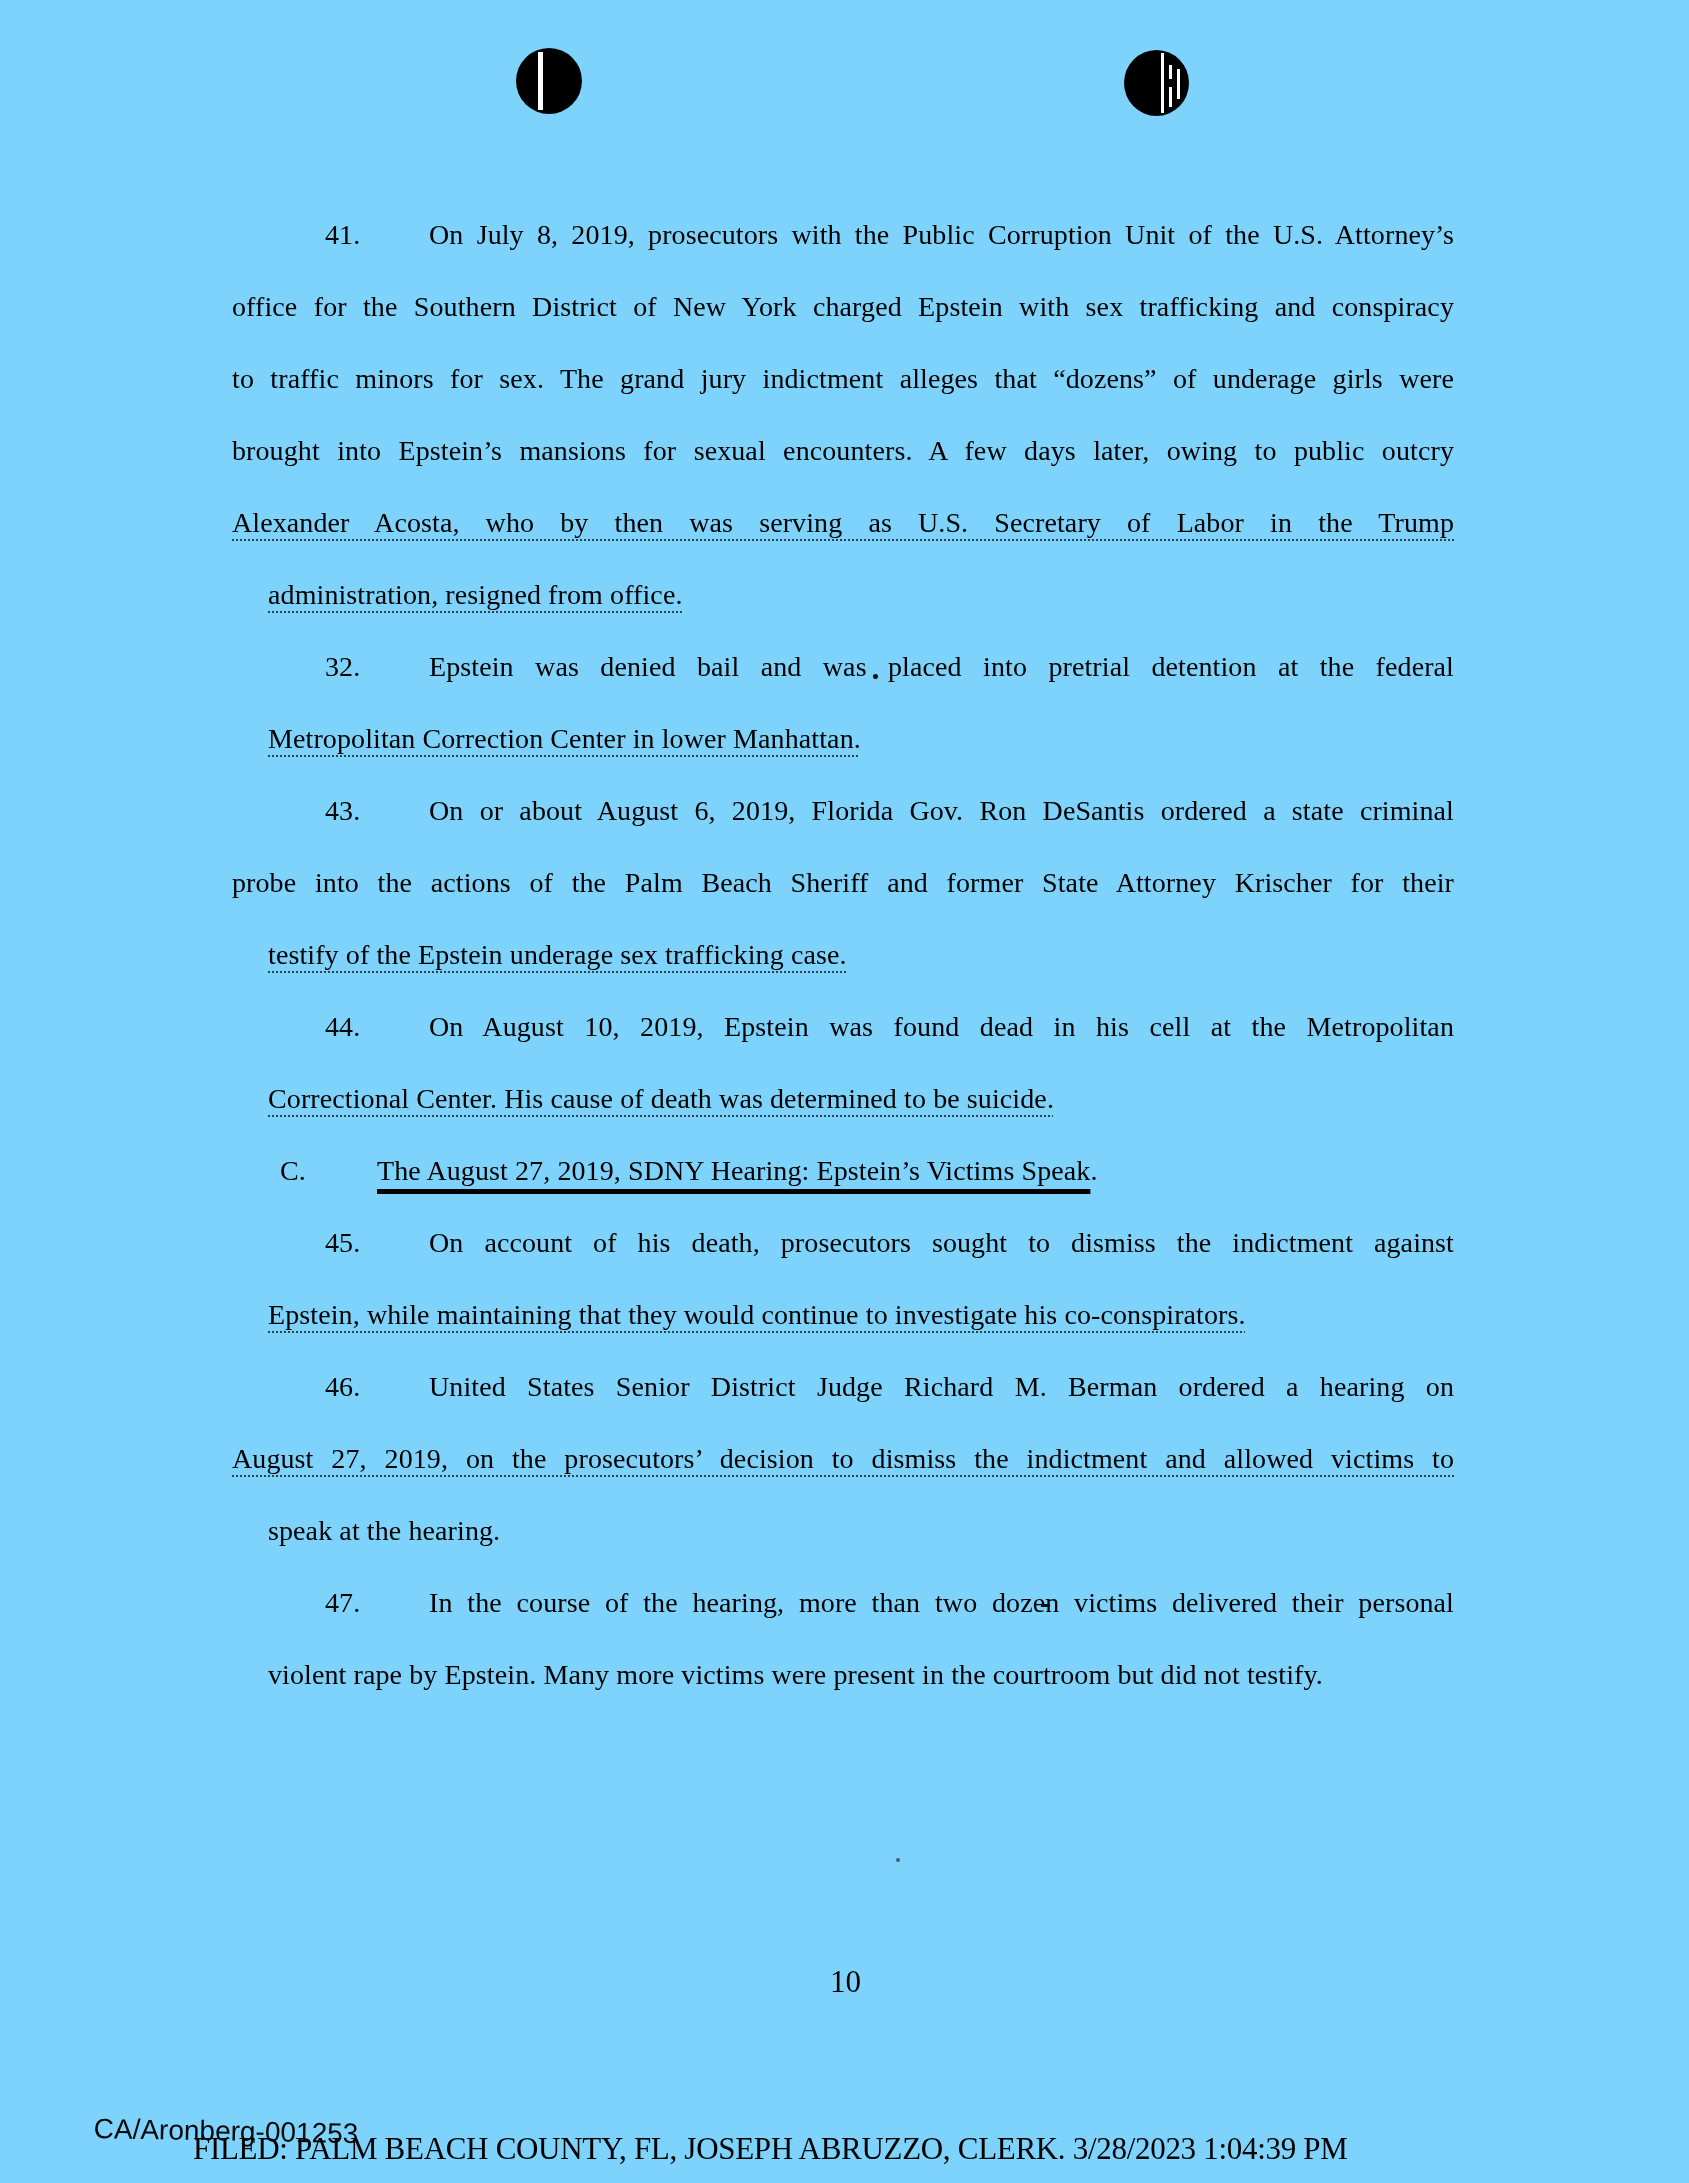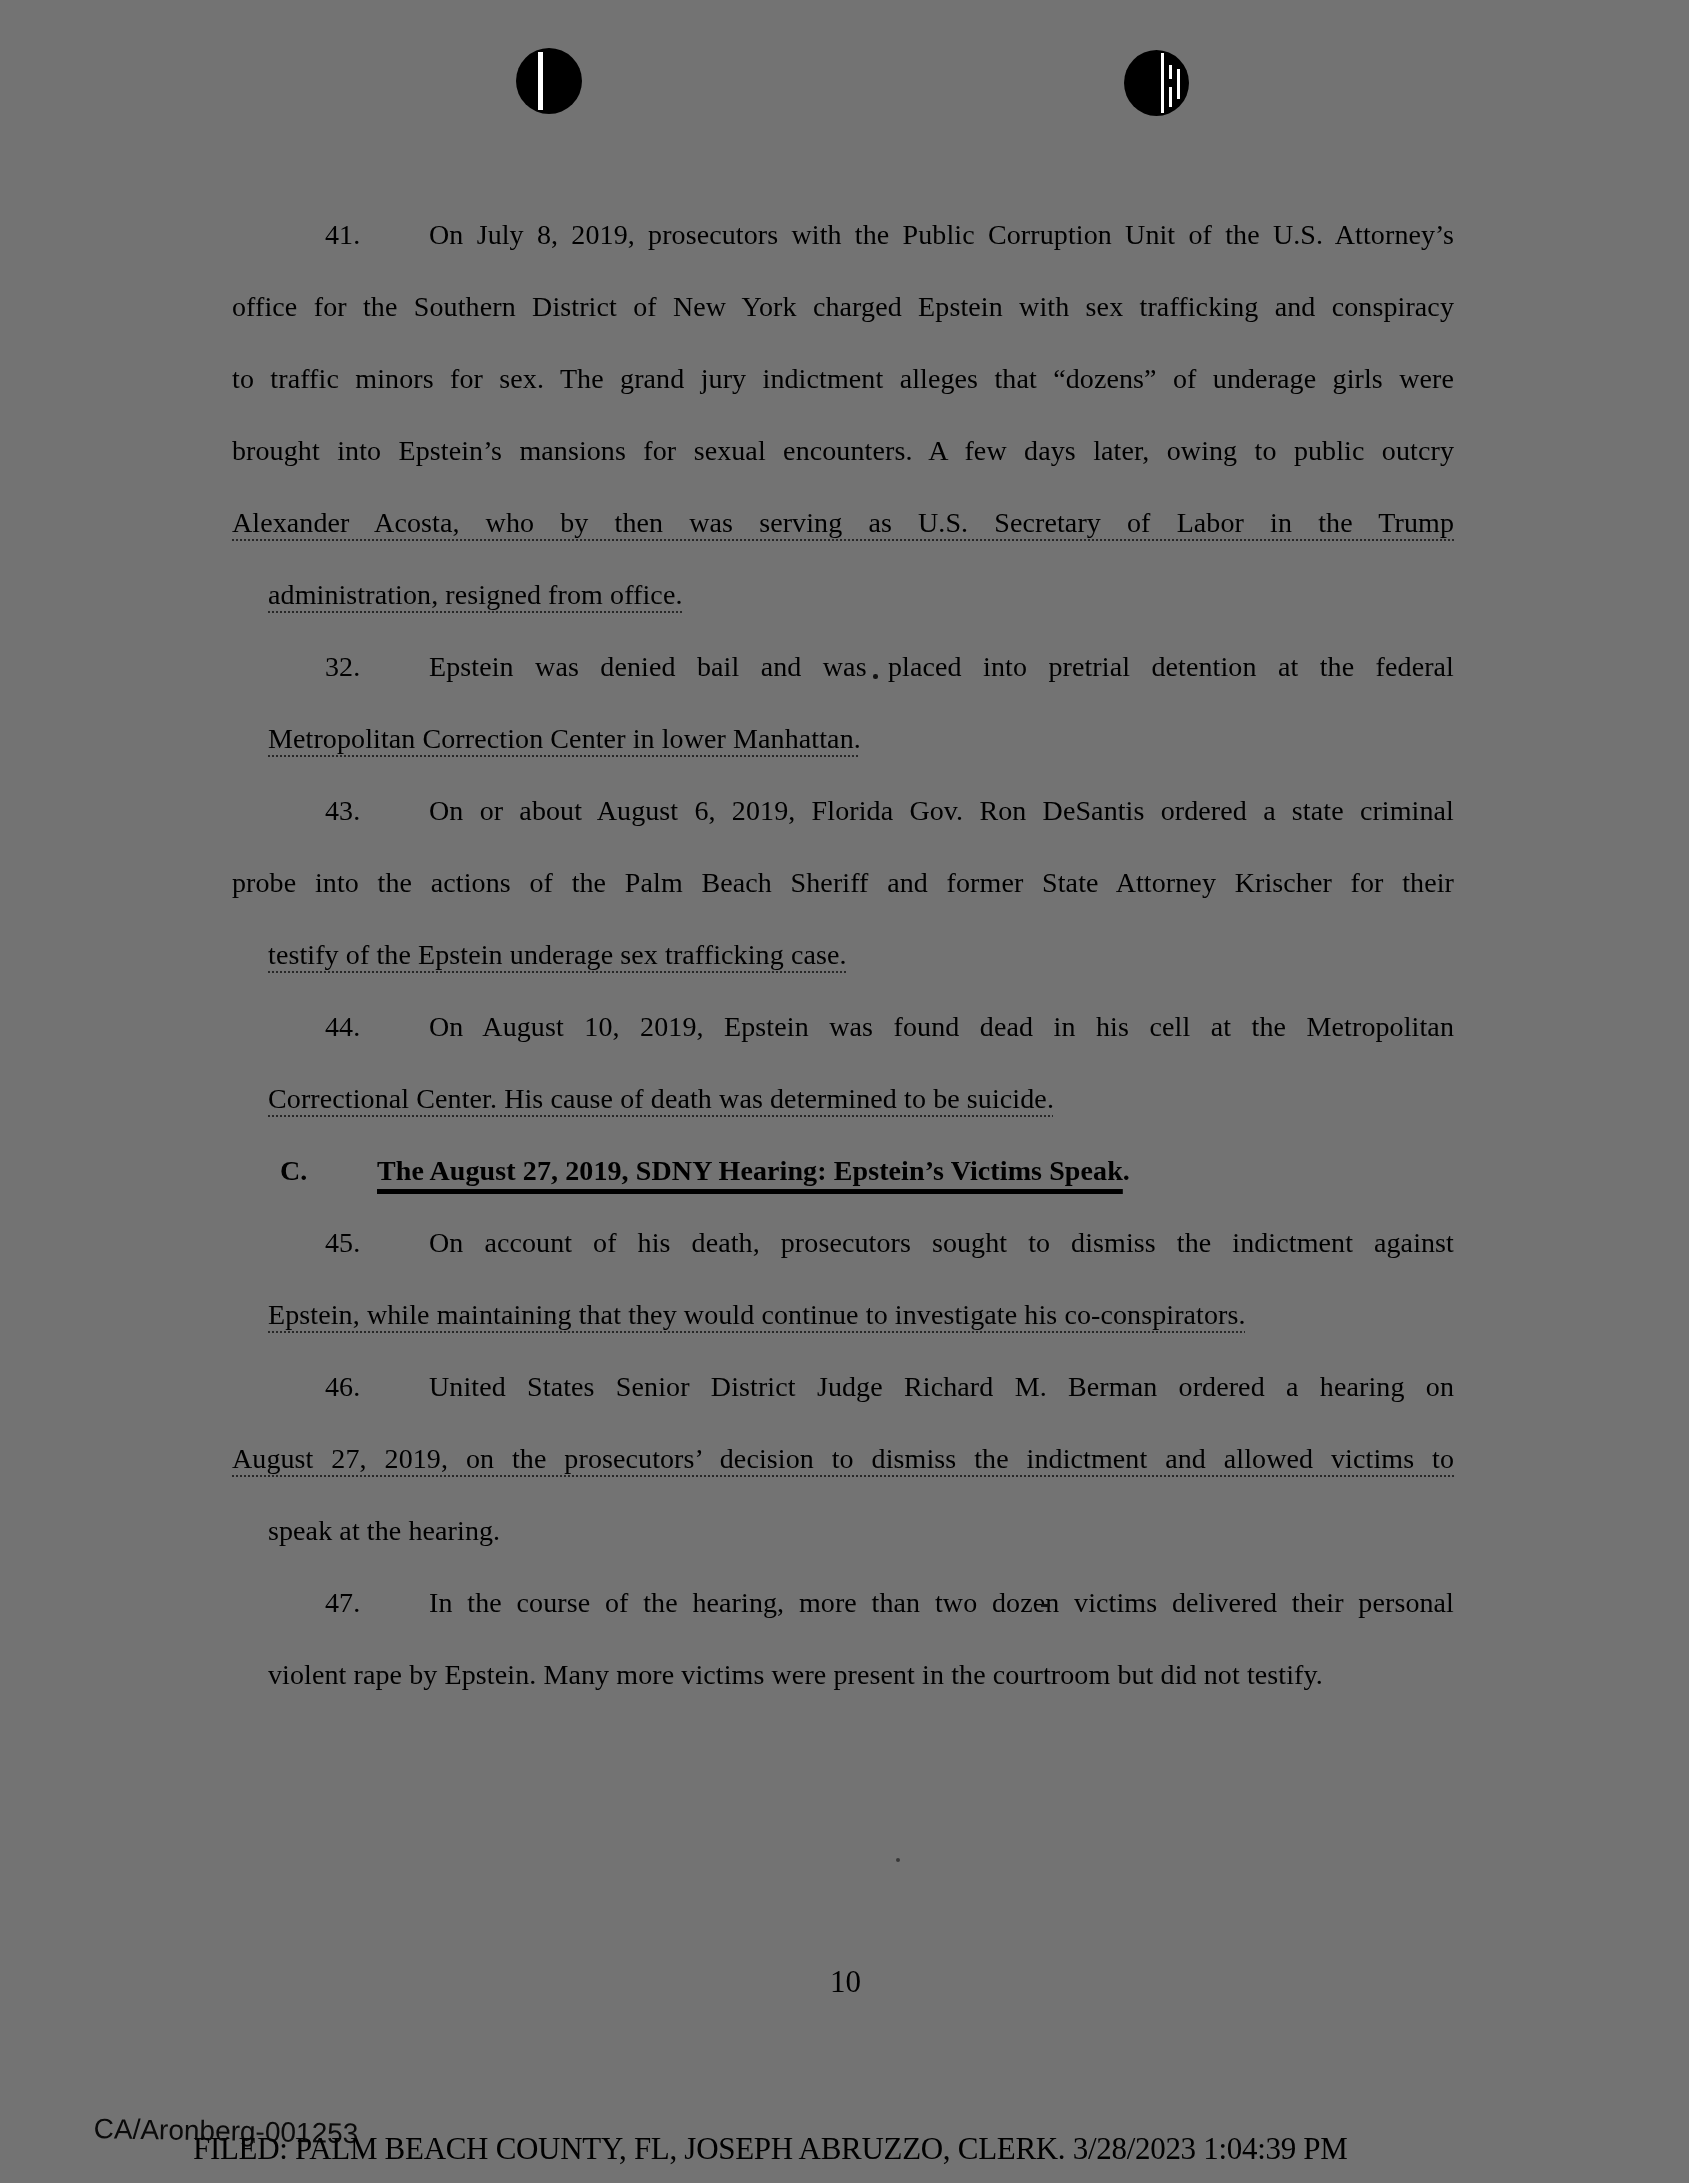--- a/index.html
+++ b/index.html
@@ -4,21 +4,21 @@
 <style>
   html, body {
     margin: 0;
     padding: 0;
     background: #ffffff;
   }
   .page {
     position: relative;
     width: 1689px;
     height: 2183px;
-    background: #737373;
+    background: #7dd3fc;
     color: #000;
     font-family: "Liberation Serif", "DejaVu Serif", serif;
     overflow: hidden;
   }
 
   
   .punch {
     position: absolute;
     background: #000;
     border-radius: 50%;
@@ -59,21 +59,21 @@
     display: inline-block;
     margin-left: 93px;
     min-width: 104px;
     text-decoration: none;
   }
 
   
   .hline {
     height: 72px;
     line-height: 72px;
-    font-weight: bold;
+    font-weight: normal;
     text-align: left;
     text-align-last: left;
   }
   .hnum {
     display: inline-block;
     margin-left: 48px;
     min-width: 97px;
   }
   .hu {
     text-decoration: underline;

